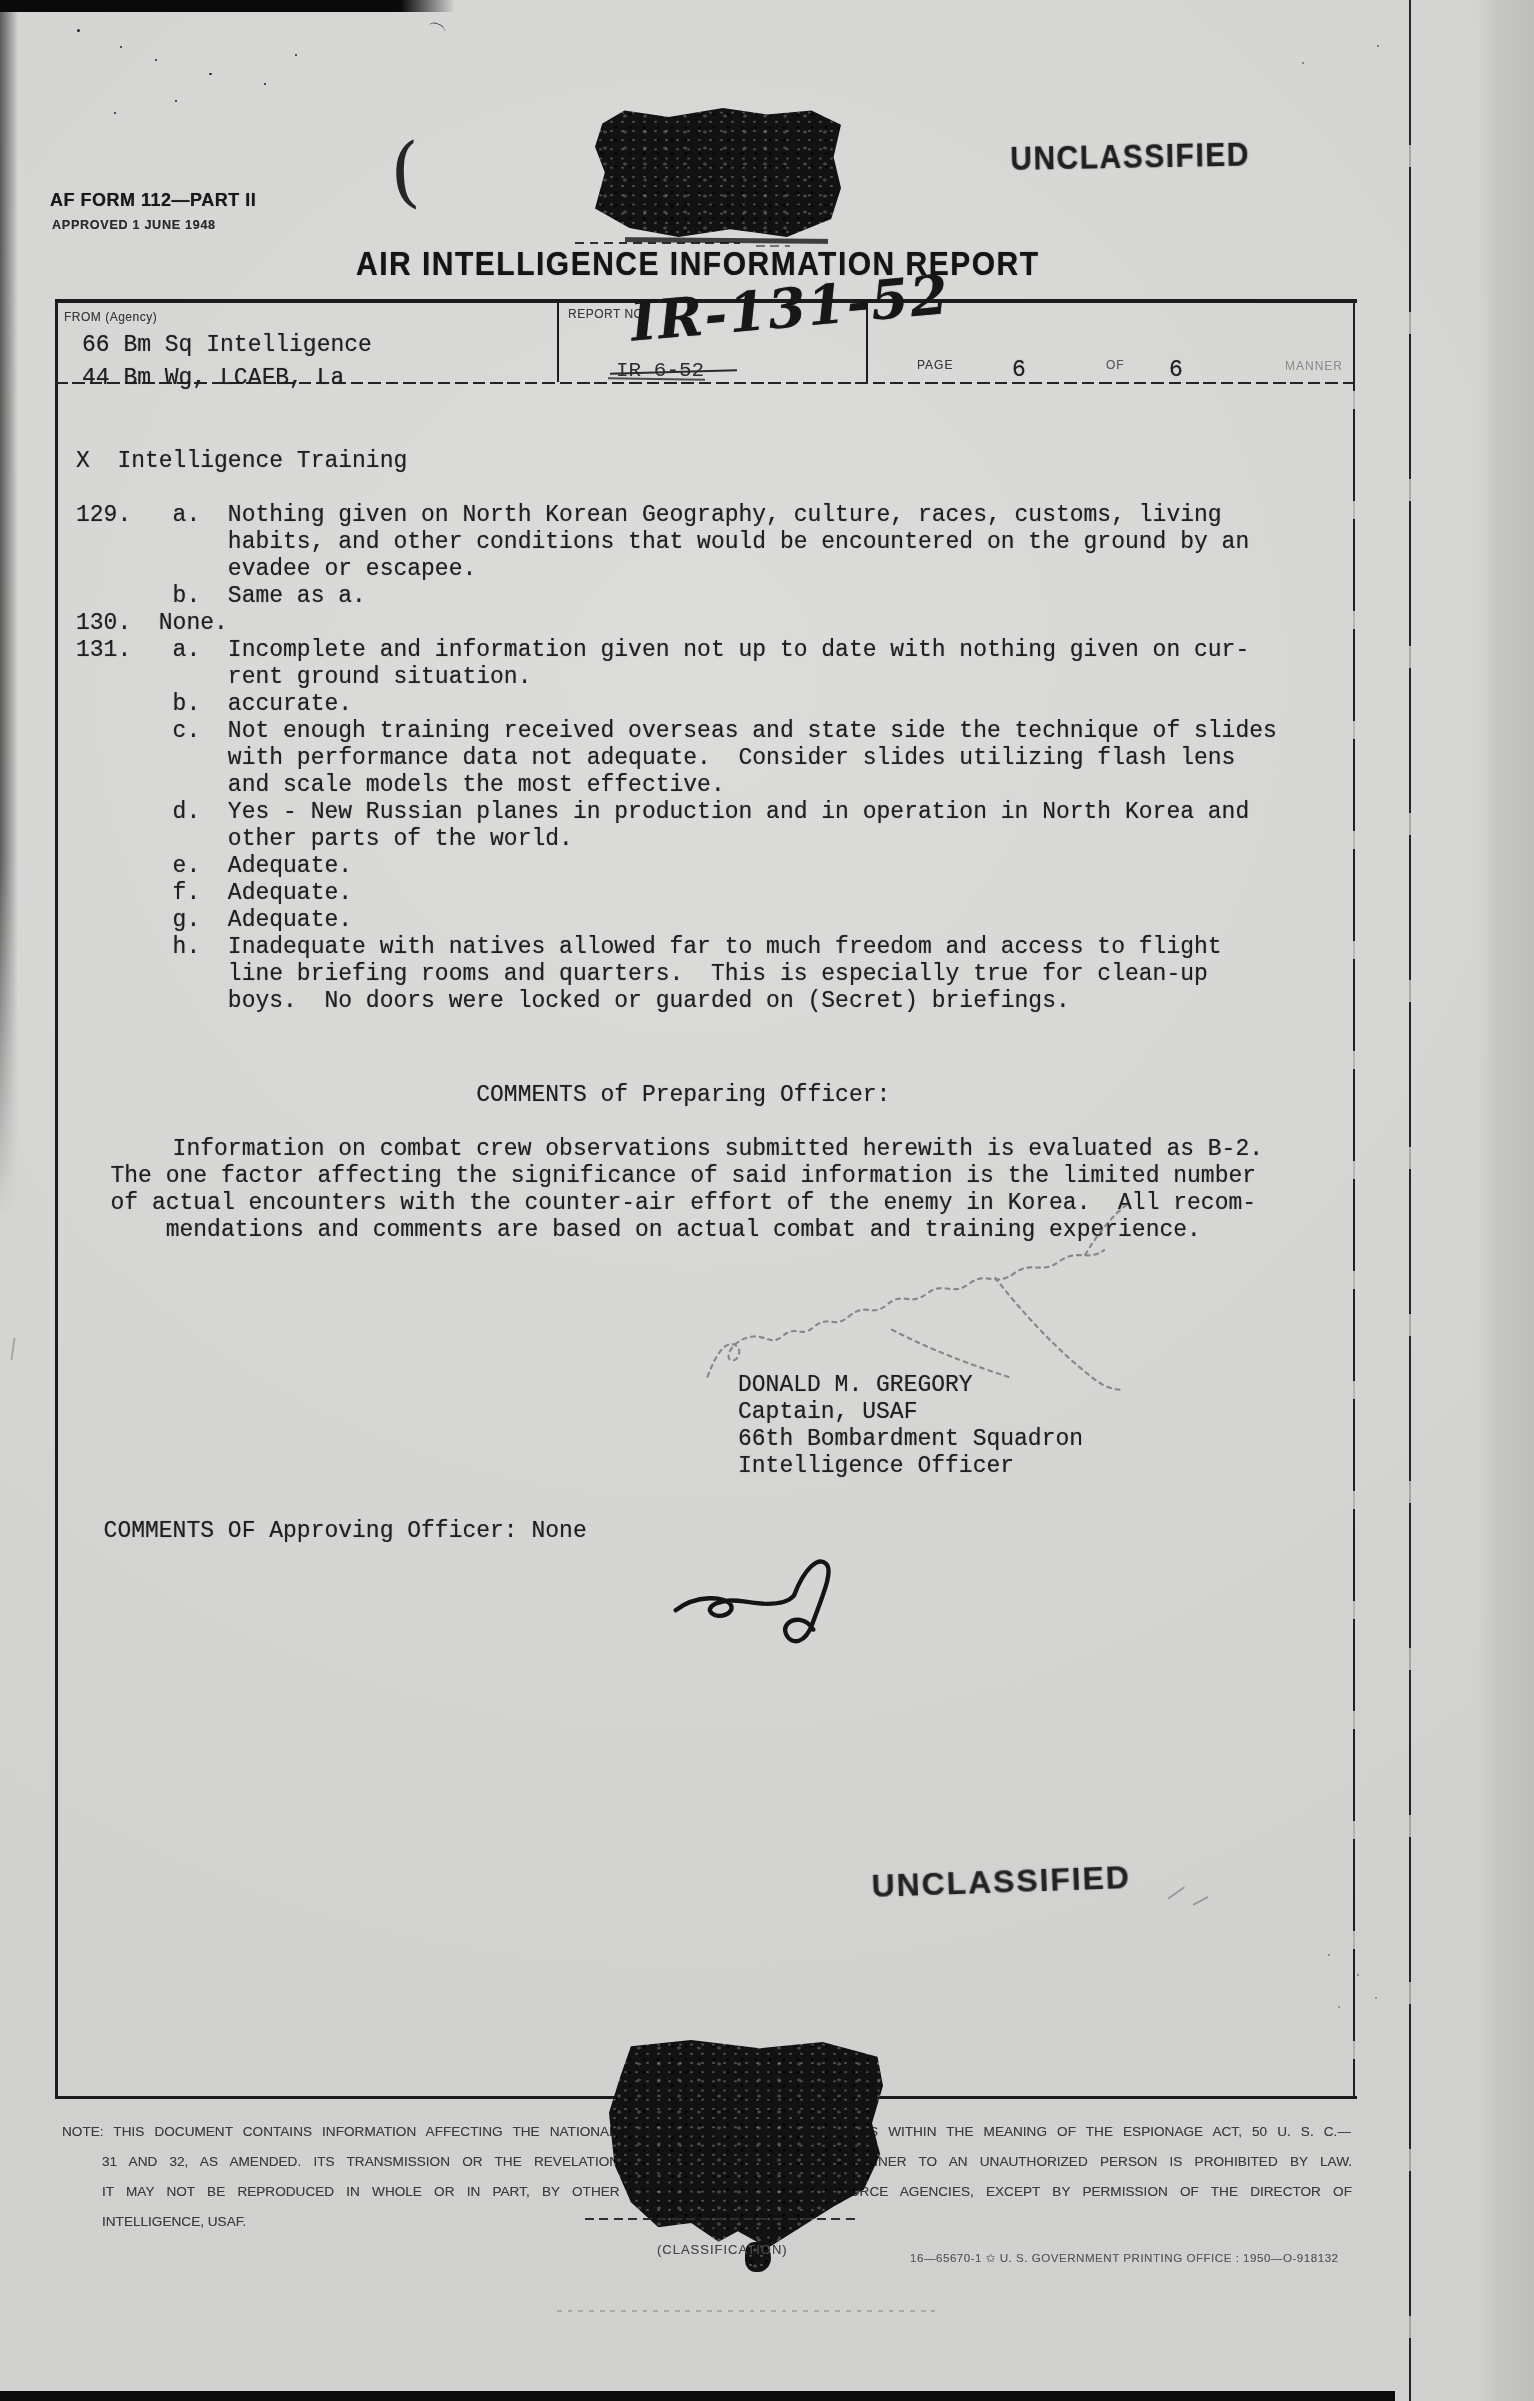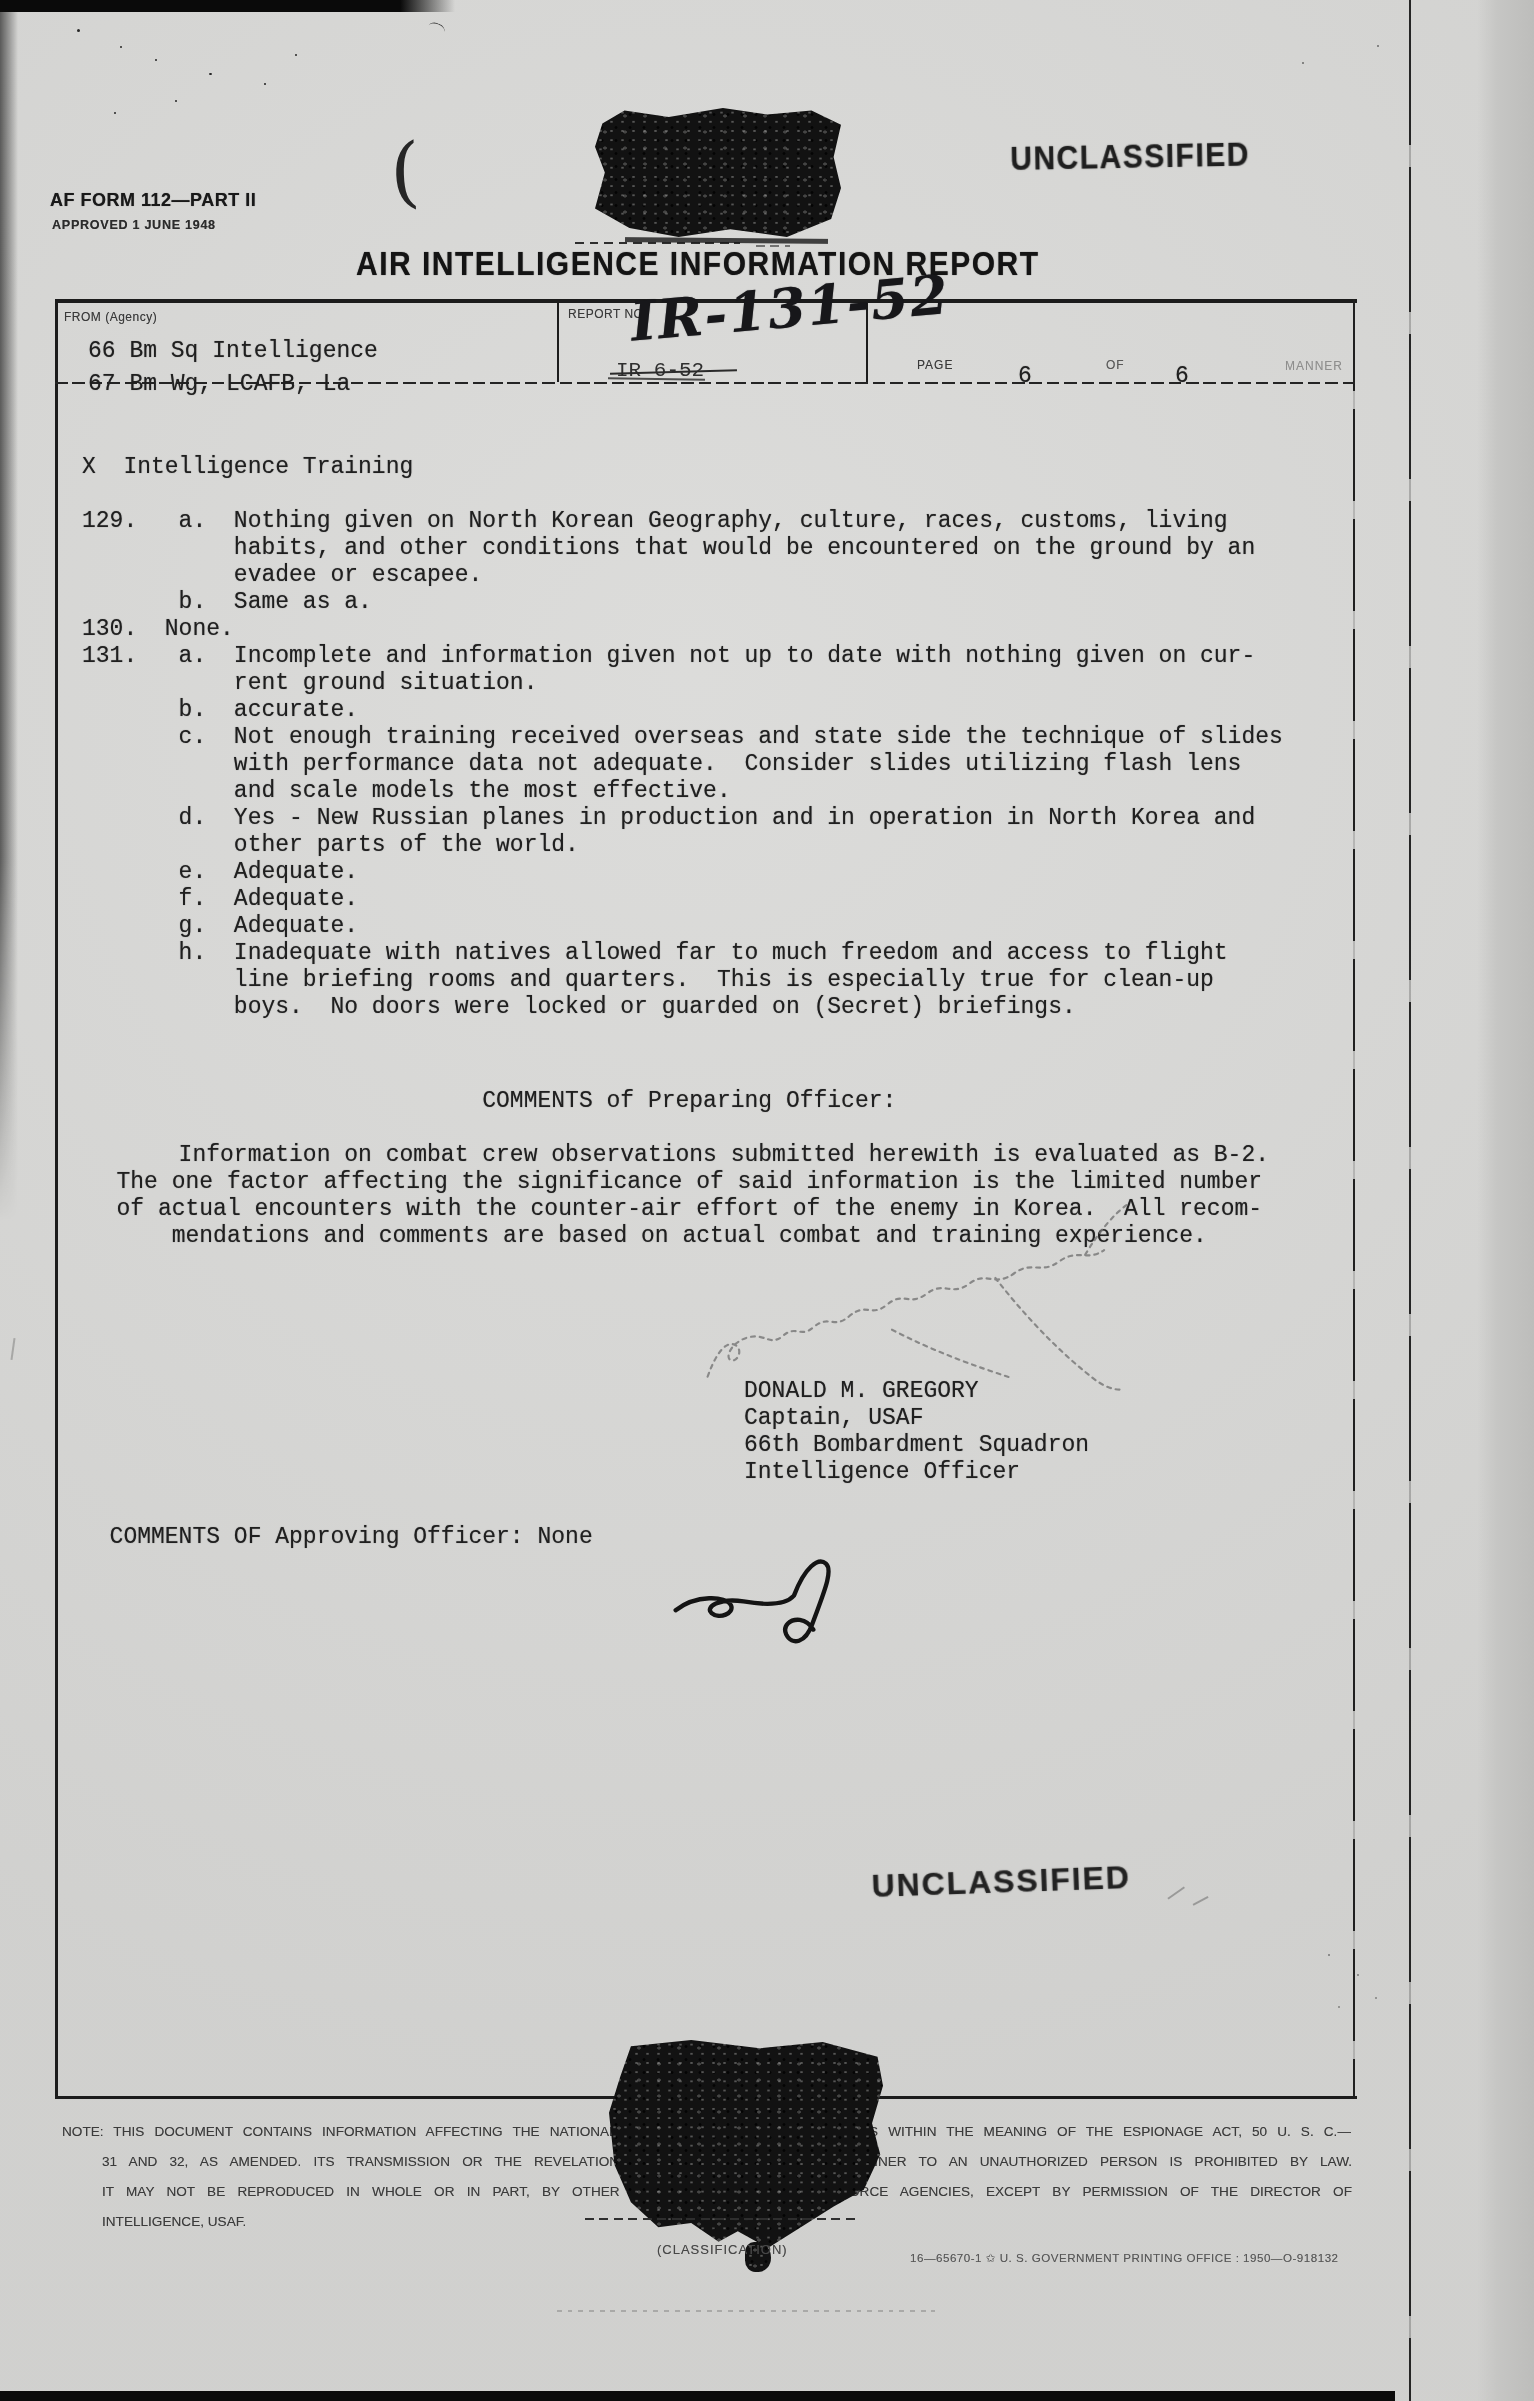--- a/index.html
+++ b/index.html
@@ -24,21 +24,21 @@
         border-radius:50%;transform:rotate(22deg);}
   .pencil{position:absolute;background:rgba(70,70,70,.4);}
   
   .rule{position:absolute;background:#1c1c1c;}
   .rule-dash-h{position:absolute;height:1.9px;
         background:repeating-linear-gradient(90deg,#242424 0 12.6px,rgba(36,36,36,0) 12.6px 17.4px);}
   .rule-broken-v{position:absolute;width:2.4px;
         background:repeating-linear-gradient(180deg,#202020 0 92px,rgba(32,32,32,.18) 92px 110px);}
   
   .mono{position:absolute;font-family:"Liberation Mono","DejaVu Sans Mono",monospace;
-        font-size:23px;line-height:27px;color:#1f1f1f;white-space:pre;margin:14px;
+        font-size:23px;line-height:27px;color:#1f1f1f;white-space:pre;margin:8px;
         text-shadow:0 0 1px rgba(40,40,40,.55);}
   .label{position:absolute;font-size:12px;color:#3a3a3a;letter-spacing:0.5px;
         text-shadow:0 0 0.5px rgba(60,60,60,.5);white-space:nowrap;}
   .formid{position:absolute;left:50px;top:189px;font-size:18px;font-weight:bold;color:#191919;
         letter-spacing:0.5px;transform:scaleY(1.05);transform-origin:left top;
         text-shadow:0 0 0.7px rgba(25,25,25,.7);white-space:nowrap;}
   .approved{position:absolute;left:52px;top:218px;font-size:12.6px;font-weight:bold;color:#2c2c2c;
         letter-spacing:0.7px;text-shadow:0 0 0.5px rgba(44,44,44,.6);white-space:nowrap;}
   .doc-title{position:absolute;left:356px;top:245px;font-size:30px;font-weight:bold;color:#141414;
         letter-spacing:1.5px;transform:scaleY(1.12);transform-origin:left top;
@@ -122,21 +122,21 @@
   <div class="rule" style="left:55px;top:299px;width:1302px;height:3.9px;"></div>
   <div class="rule" style="left:55px;top:299px;width:3.4px;height:1800px;"></div>
   <div class="rule-broken-v" style="left:1353px;top:299px;height:1800px;"></div>
   <div class="rule" style="left:55px;top:2096px;width:1302px;height:2.9px;"></div>
   <div class="rule" style="left:557px;top:301px;width:1.9px;height:81px;"></div>
   <div class="rule" style="left:866px;top:301px;width:1.9px;height:81px;"></div>
   <div class="rule-dash-h" style="left:55px;top:382px;width:1300px;"></div>
 
   <div class="label" style="left:64px;top:310px;">FROM (Agency)</div>
   <div class="mono" style="left:74px;top:324px;">66 Bm Sq Intelligence</div>
-  <div class="mono" style="left:74px;top:357px;">67 Bm Wg, LCAFB, La</div>
+  <div class="mono" style="left:74px;top:357px;">44 Bm Wg, LCAFB, La</div>
   <div class="label" style="left:568px;top:307px;text-align:right;">REPORT NO.</div>
   <div class="script-ir">IR-131-52</div>
   <div class="struck">IR 6-52</div>
   <div class="strike-line" style="left:610px;top:371px;width:127px;transform:rotate(-1.5deg);"></div>
   <div class="strike-line" style="left:608px;top:378px;width:97px;transform:rotate(1deg);opacity:.8;"></div>
   <div class="label" style="left:917px;top:358px;letter-spacing:1px;">PAGE</div>
   <div class="mono" style="left:1004px;top:349px;font-size:23px;">6</div>
   <div class="label" style="left:1106px;top:358px;letter-spacing:1px;opacity:.8;">OF</div>
   <div class="mono" style="left:1161px;top:349px;font-size:23px;">6</div>
   <div class="label" style="left:1285px;top:359px;letter-spacing:1px;opacity:.45;">MANNER</div>

